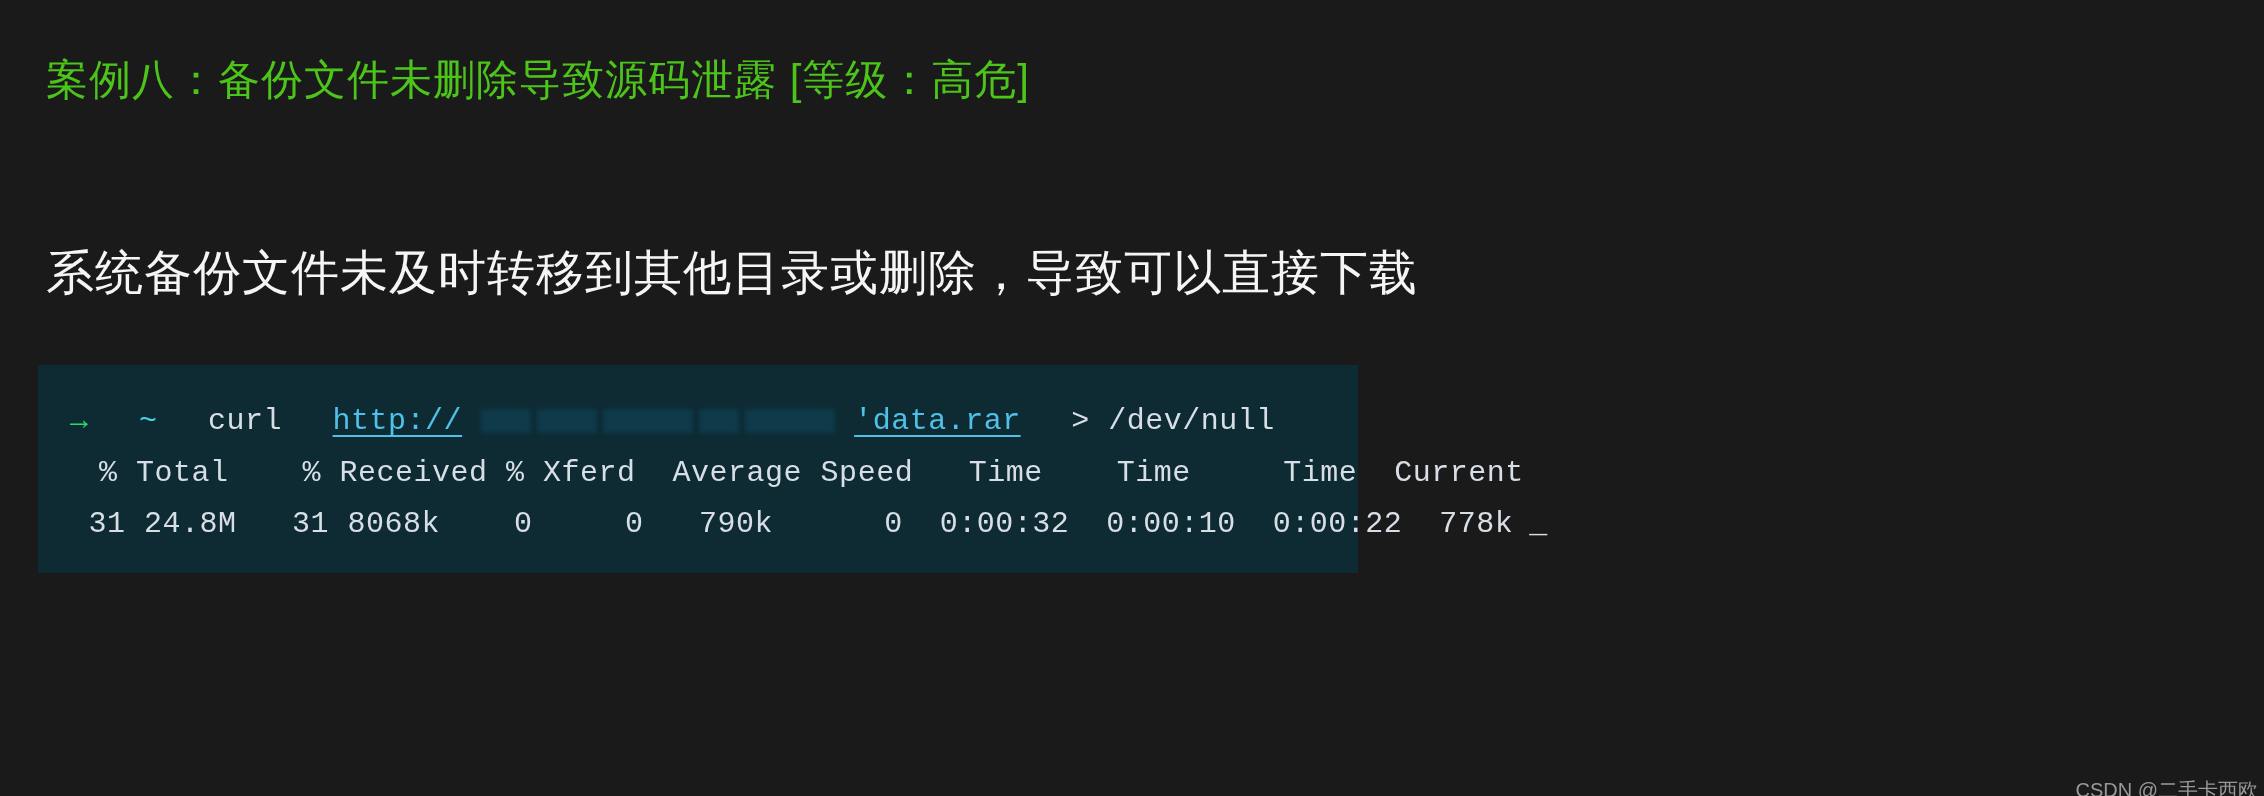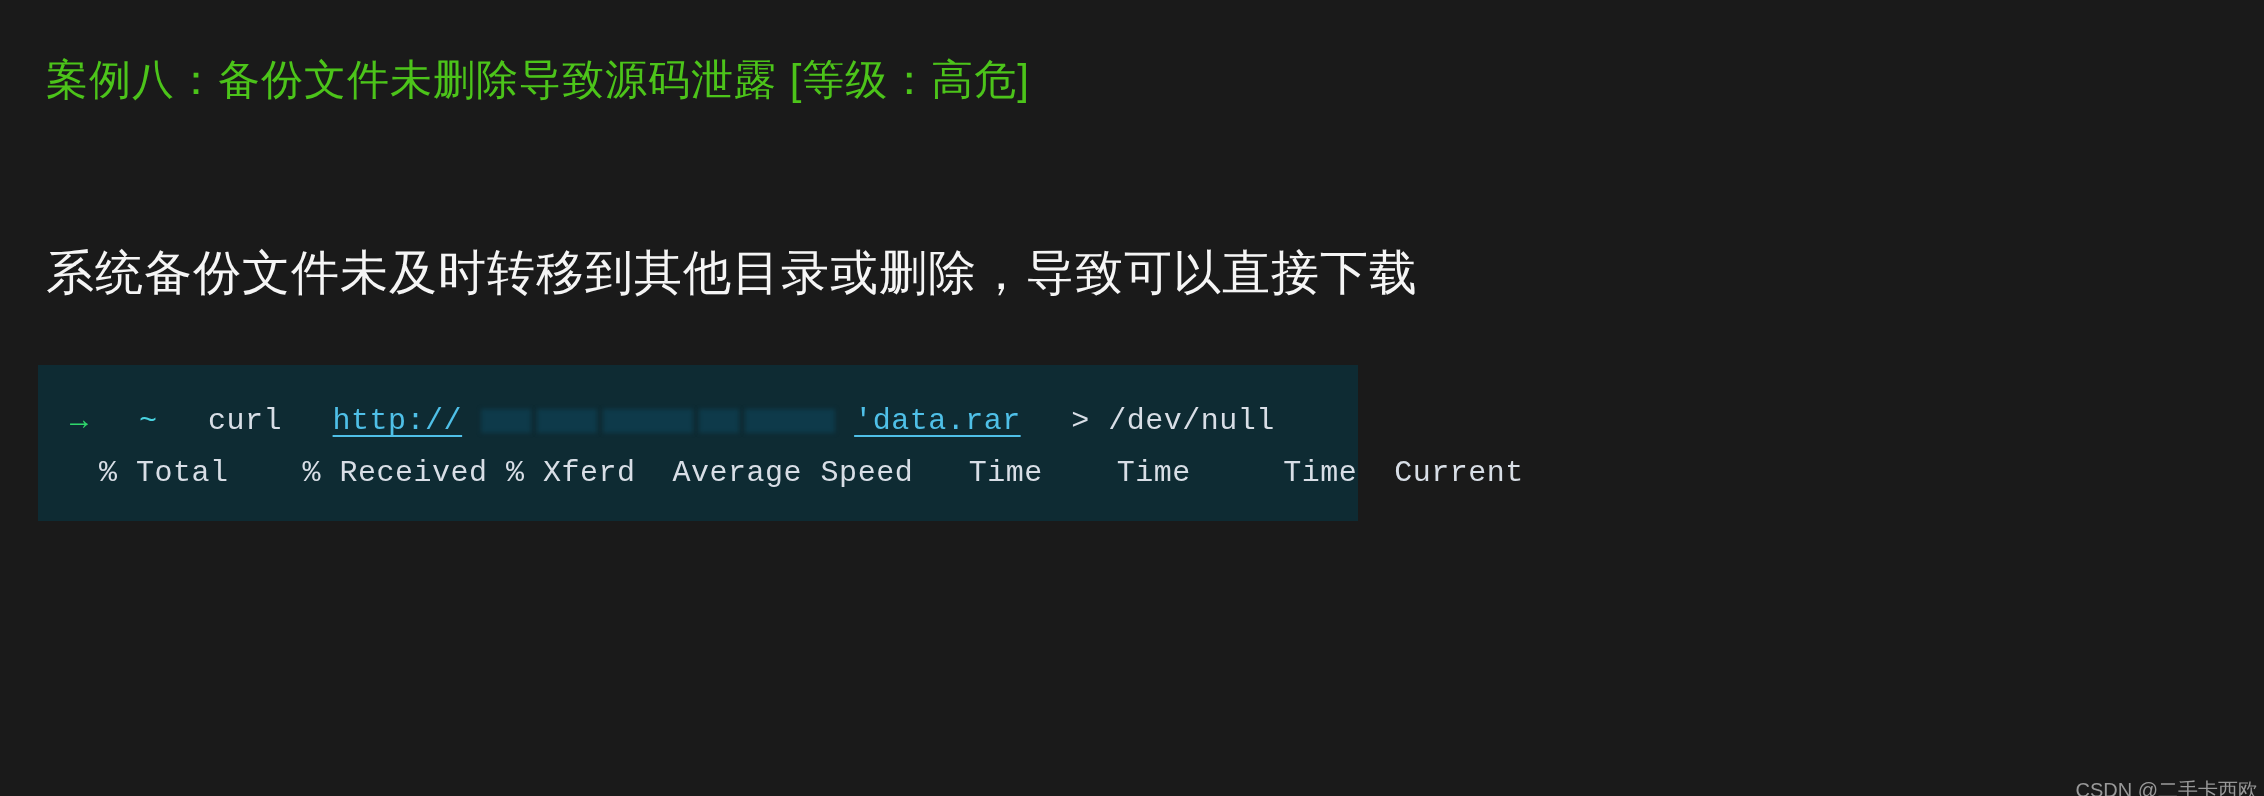--- a/index.html
+++ b/index.html
@@ -109,16 +109,17 @@
     <span> </span>
     <span class="tilde">~</span>
     <span> </span>
     <span class="cmd">curl</span>
     <span> </span>
     <span class="url-part">http://</span><span class="url-part"><span class="redacted red1"></span><span class="redacted red2"></span><span class="redacted red3"></span><span class="redacted red4"></span><span class="redacted red5"></span></span><span class="url-part">'data.rar</span>
     <span> </span>
     <span class="cmd">&gt; /dev/null</span>
   </div>
   <div class="term-row">  % Total    % Received % Xferd  Average Speed   Time    Time     Time  Current</div>
+  <div class="term-row"><span> 31 24.8M   31 8068k    0     0   790k      0  0:00:32  0:00:10  0:00:22  778k</span><span class="cursor">_</span></div>
 </div>
 
 <div class="watermark">CSDN @二手卡西欧</div>
 <div class="tiny-red"></div>
 
 </body></html>

